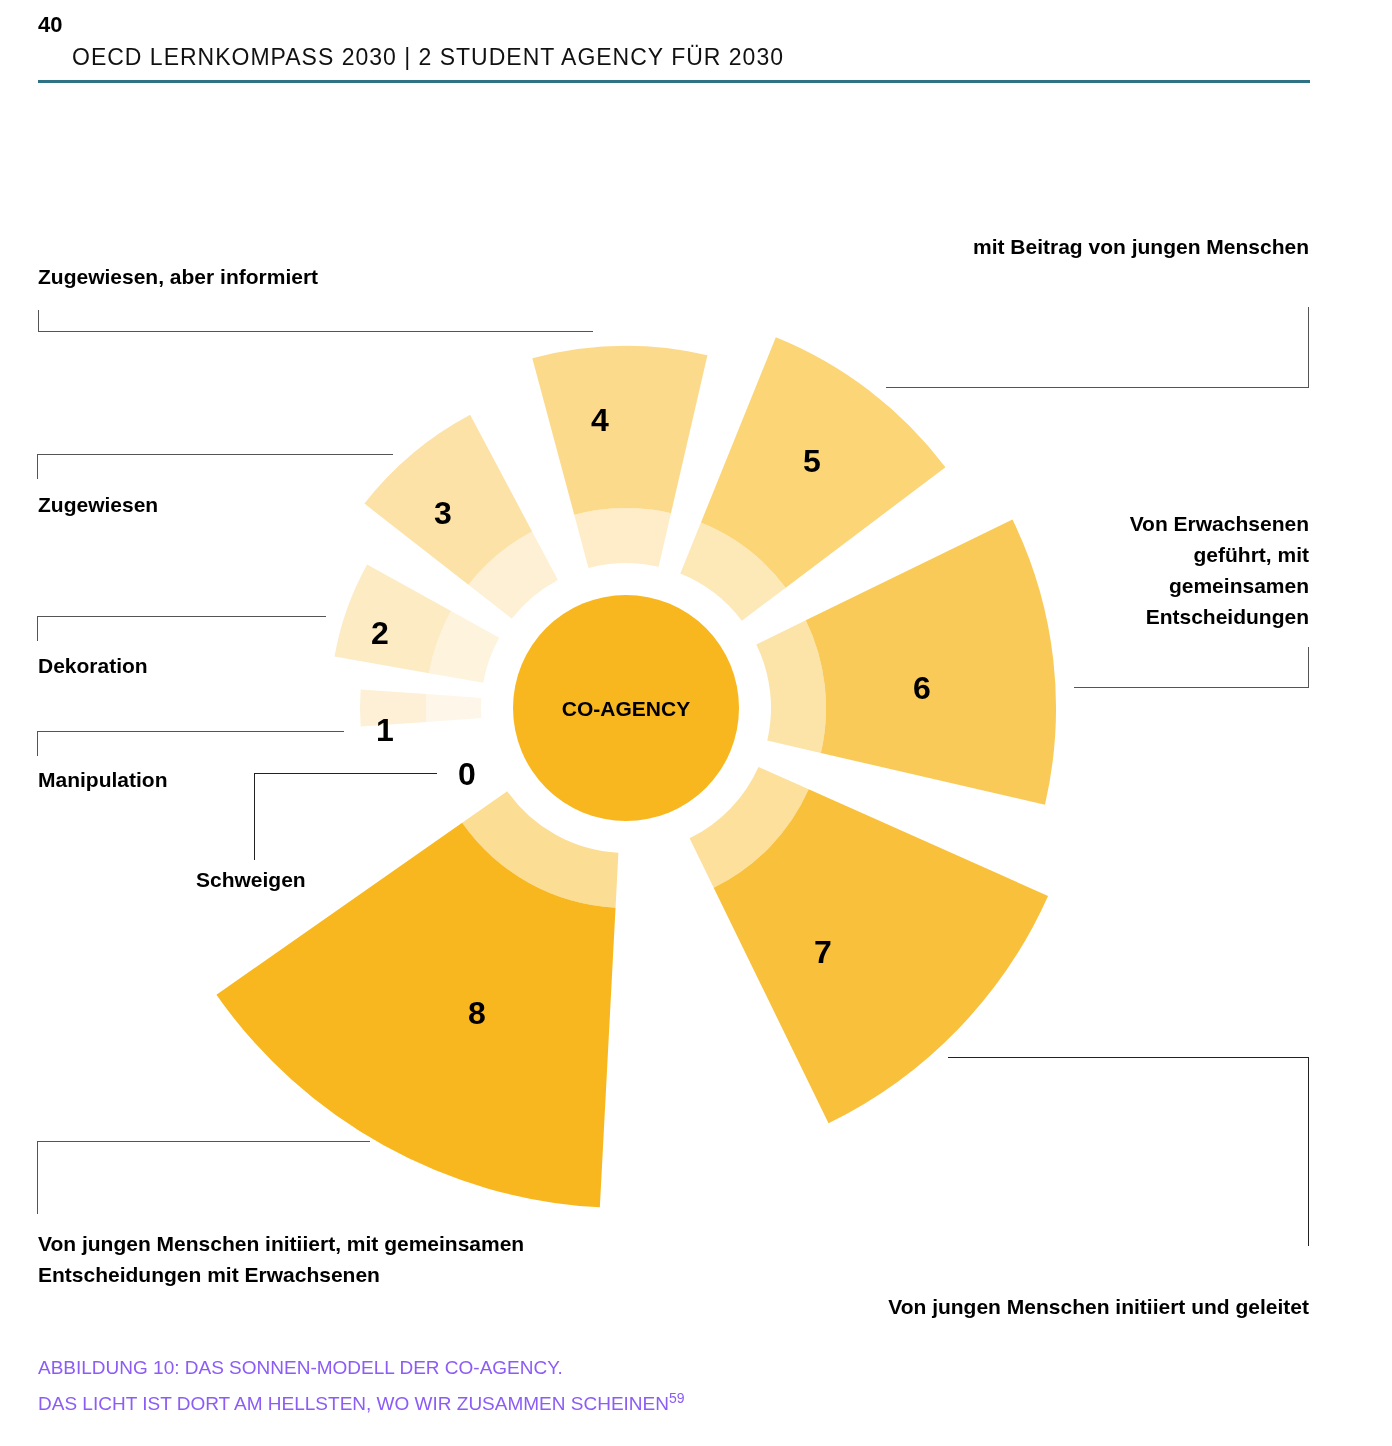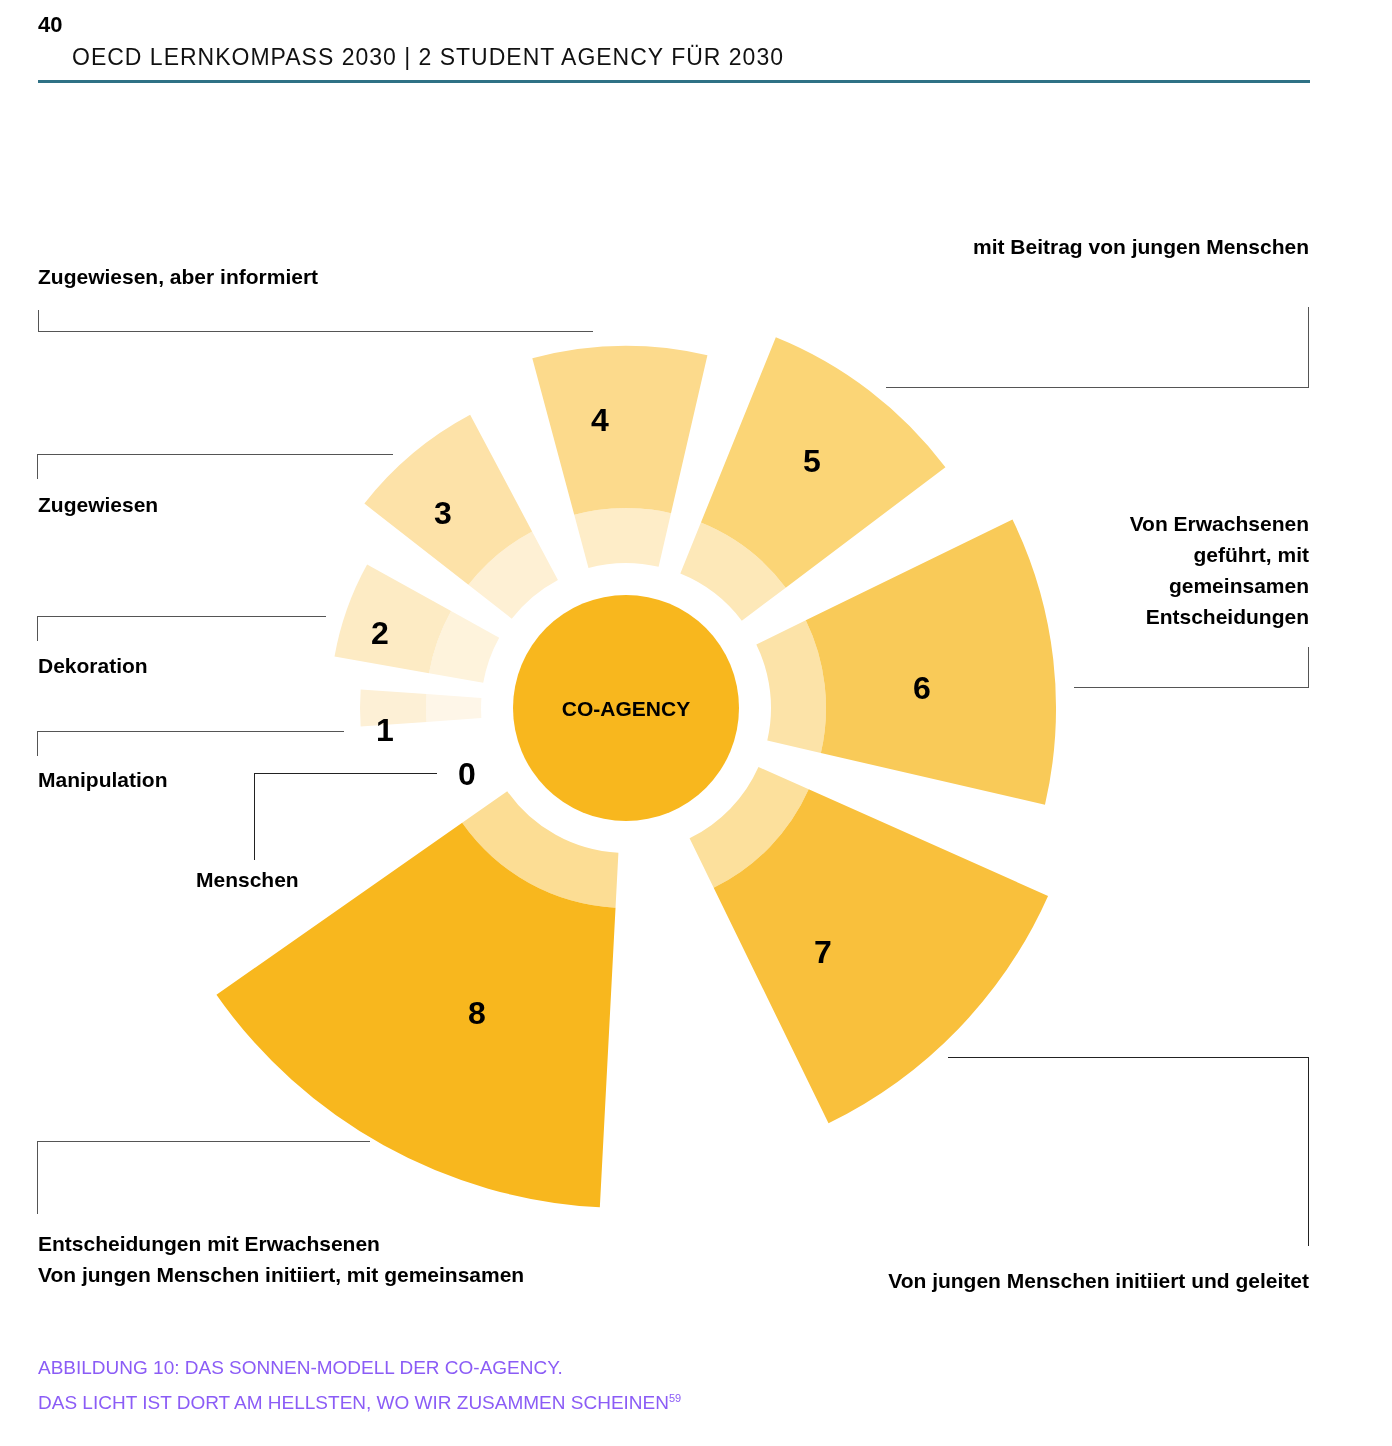--- a/index.html
+++ b/index.html
@@ -5,21 +5,21 @@
   html, body { margin: 0; padding: 0; background: #ffffff; }
   body { width: 1392px; height: 1446px; position: relative; overflow: hidden;
          font-family: "Liberation Sans", sans-serif; color: #000; }
   .page-number { position: absolute; left: 38px; top: 12px; font-size: 22px; font-weight: bold; }
   .running-head { position: absolute; left: 38px; top: 44px; font-size: 23px; letter-spacing: 1px; color: #111; margin-left: 34px; }
   .head-rule { position: absolute; left: 38px; top: 80px; width: 1272px; height: 3px; background: #2f7185; }
   #diagram { position: absolute; left: 0; top: 0; }
   .label { position: absolute; font-weight: bold; font-size: 21px; line-height: 31px; color: #000; }
   .label.right { text-align: right; }
   .caption { position: absolute; left: 38px; top: 1352px; font-size: 19px; line-height: 31px; color: #8b5cf6; }
-  .caption sup { font-size: 11px; vertical-align: 7px; }
+  .caption sup { font-size: 14px; vertical-align: 7px; }
   .conn { position: absolute; border-color: #555; border-style: solid; border-width: 0; }
 </style>
 </head>
 <body>
 
 <div class="page-number">40</div>
 <div class="running-head">OECD LERNKOMPASS 2030 | 2 STUDENT AGENCY FÜR 2030</div>
 <div class="head-rule"></div>
 
 <svg id="diagram" width="1392" height="1446">
@@ -72,23 +72,23 @@
 </div>
 <div class="label" style="left:38px;top:489px;">Zugewiesen</div>
 <div class="label right" style="right:83px;top:508px;">
   <div>Von Erwachsenen</div>
   <div>geführt, mit</div>
   <div>gemeinsamen</div>
   <div>Entscheidungen</div>
 </div>
 <div class="label" style="left:38px;top:650px;">Dekoration</div>
 <div class="label" style="left:38px;top:764px;text-align:center;">Manipulation</div>
-<div class="label" style="left:196px;top:864px;">Menschen</div>
+<div class="label" style="left:196px;top:864px;">Schweigen</div>
 <div class="label" style="left:38px;top:1228px;">
+  <div>Von jungen Menschen initiiert, mit gemeinsamen</div>
   <div>Entscheidungen mit Erwachsenen</div>
-  <div>Von jungen Menschen initiiert, mit gemeinsamen</div>
 </div>
-<div class="label right" style="right:83px;top:1265px;">Von jungen Menschen initiiert und geleitet</div>
+<div class="label right" style="right:83px;top:1291px;">Von jungen Menschen initiiert und geleitet</div>
 
 <div class="caption">
   <div>ABBILDUNG 10: DAS SONNEN-MODELL DER CO-AGENCY.</div>
   <div><span>DAS LICHT IST DORT AM HELLSTEN, WO WIR ZUSAMMEN SCHEINEN</span><sup>59</sup></div>
 </div>
 
 </body></html>

